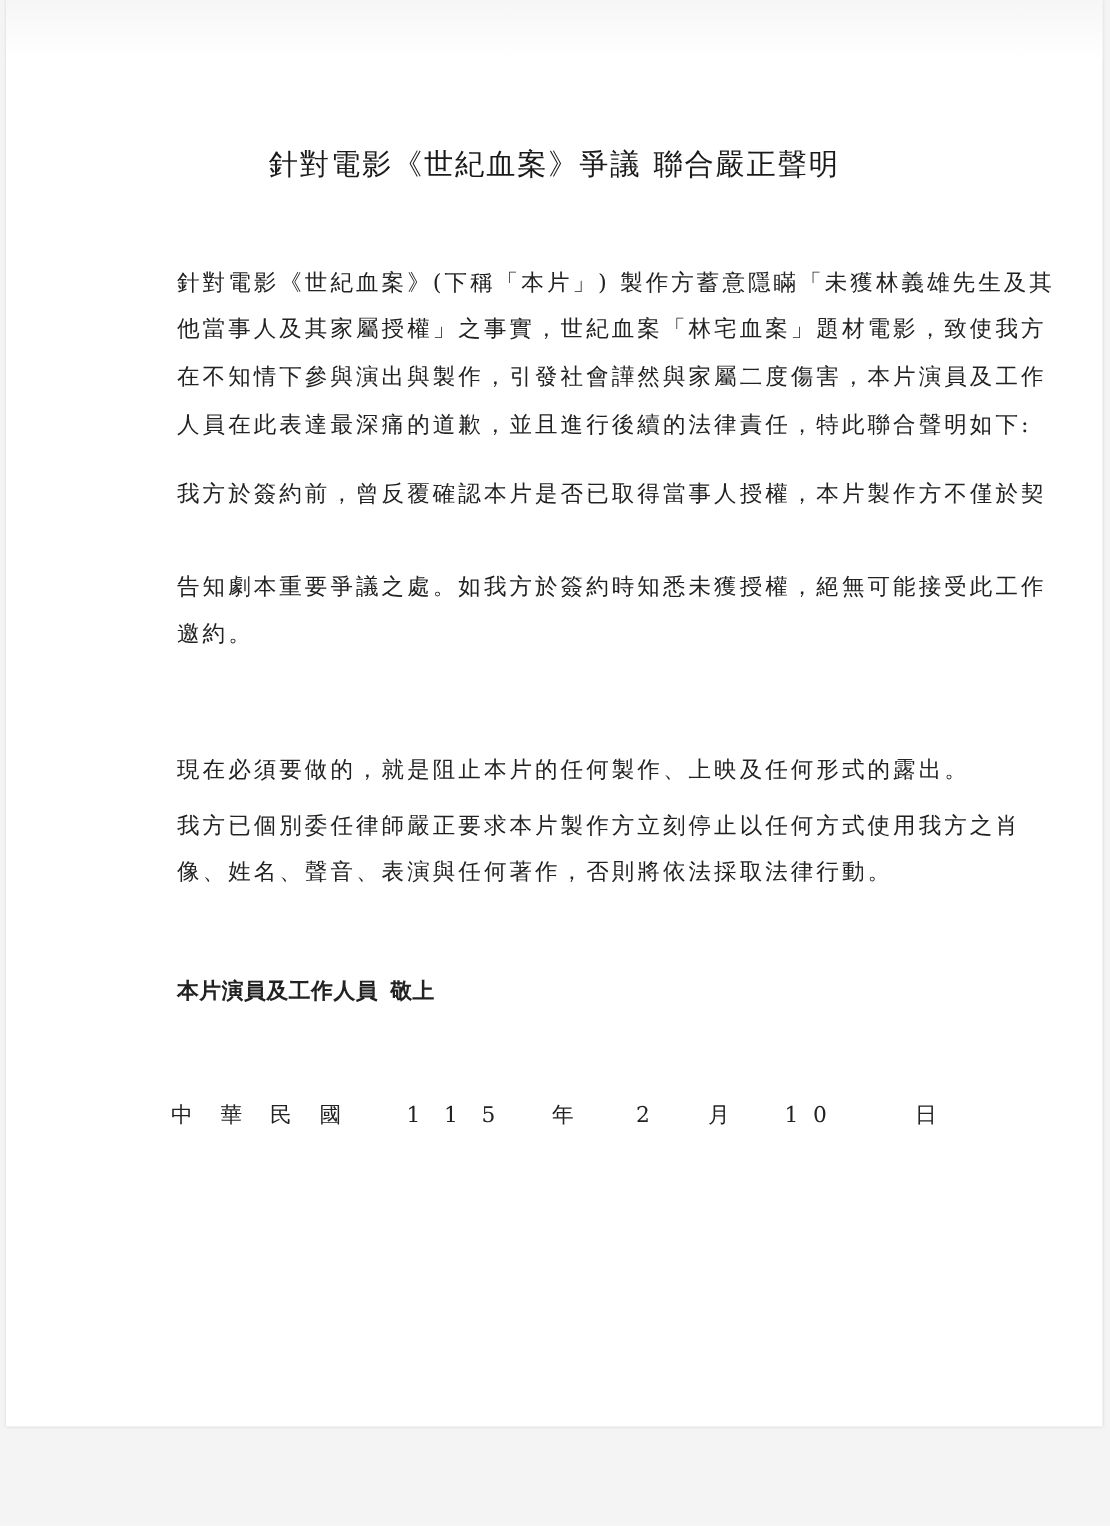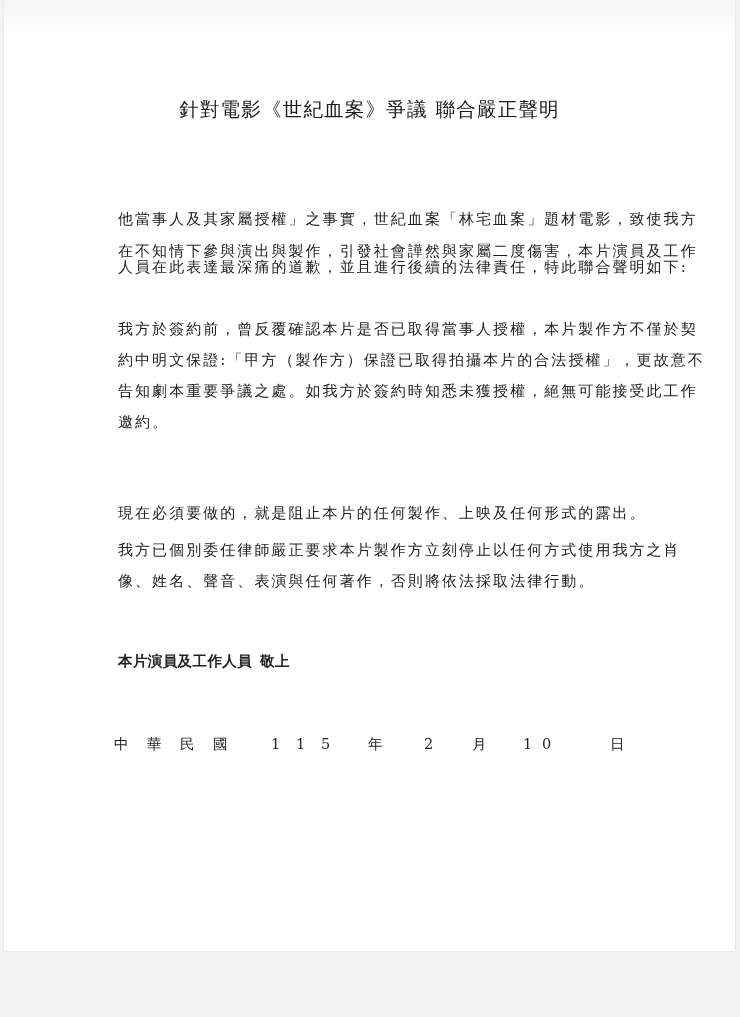--- a/index.html
+++ b/index.html
@@ -79,26 +79,26 @@
   }
 </style>
 </head>
 <body>
 
 <div class="page">
   <div class="page-top-shade"></div>
 
   <div class="title"><span>針對電影《世紀血案》爭議</span><span class="gap"></span><span>聯合嚴正聲明</span></div>
 
+  <div class="line" style="top:177px">針對電影《世紀血案》(下稱「本片」) 製作方蓄意隱瞞「未獲林義雄先生及其</div>
   <div class="line" style="top:208px">他當事人及其家屬授權」之事實，世紀血案「林宅血案」題材電影，致使我方</div>
   <div class="line" style="top:240px">在不知情下參與演出與製作，引發社會譁然與家屬二度傷害，本片演員及工作</div>
-  <div class="line" style="top:256px">人員在此表達最深痛的道歉，並且進行後續的法律責任，特此聯合聲明如下:</div>
+  <div class="line" style="top:272px">人員在此表達最深痛的道歉，並且進行後續的法律責任，特此聯合聲明如下:</div>
 
   <div class="line" style="top:318px">我方於簽約前，曾反覆確認本片是否已取得當事人授權，本片製作方不僅於契</div>
-  <div class="line" style="top:349px">約中明文保證:「甲方（製作方）保證已取得拍攝本片的合法授權」，更故意不</div>
   <div class="line" style="top:380px">告知劇本重要爭議之處。如我方於簽約時知悉未獲授權，絕無可能接受此工作</div>
   <div class="line" style="top:411px">邀約。</div>
 
 
   <div class="line" style="top:539px">我方已個別委任律師嚴正要求本片製作方立刻停止以任何方式使用我方之肖</div>
 
   <div class="line" style="top:502px">現在必須要做的，就是阻止本片的任何製作、上映及任何形式的露出。</div>
   <div class="line" style="top:570px">像、姓名、聲音、表演與任何著作，否則將依法採取法律行動。</div>
 
   <div class="signature"><span>本片演員及工作人員</span><span class="gap"></span><span>敬上</span></div>

